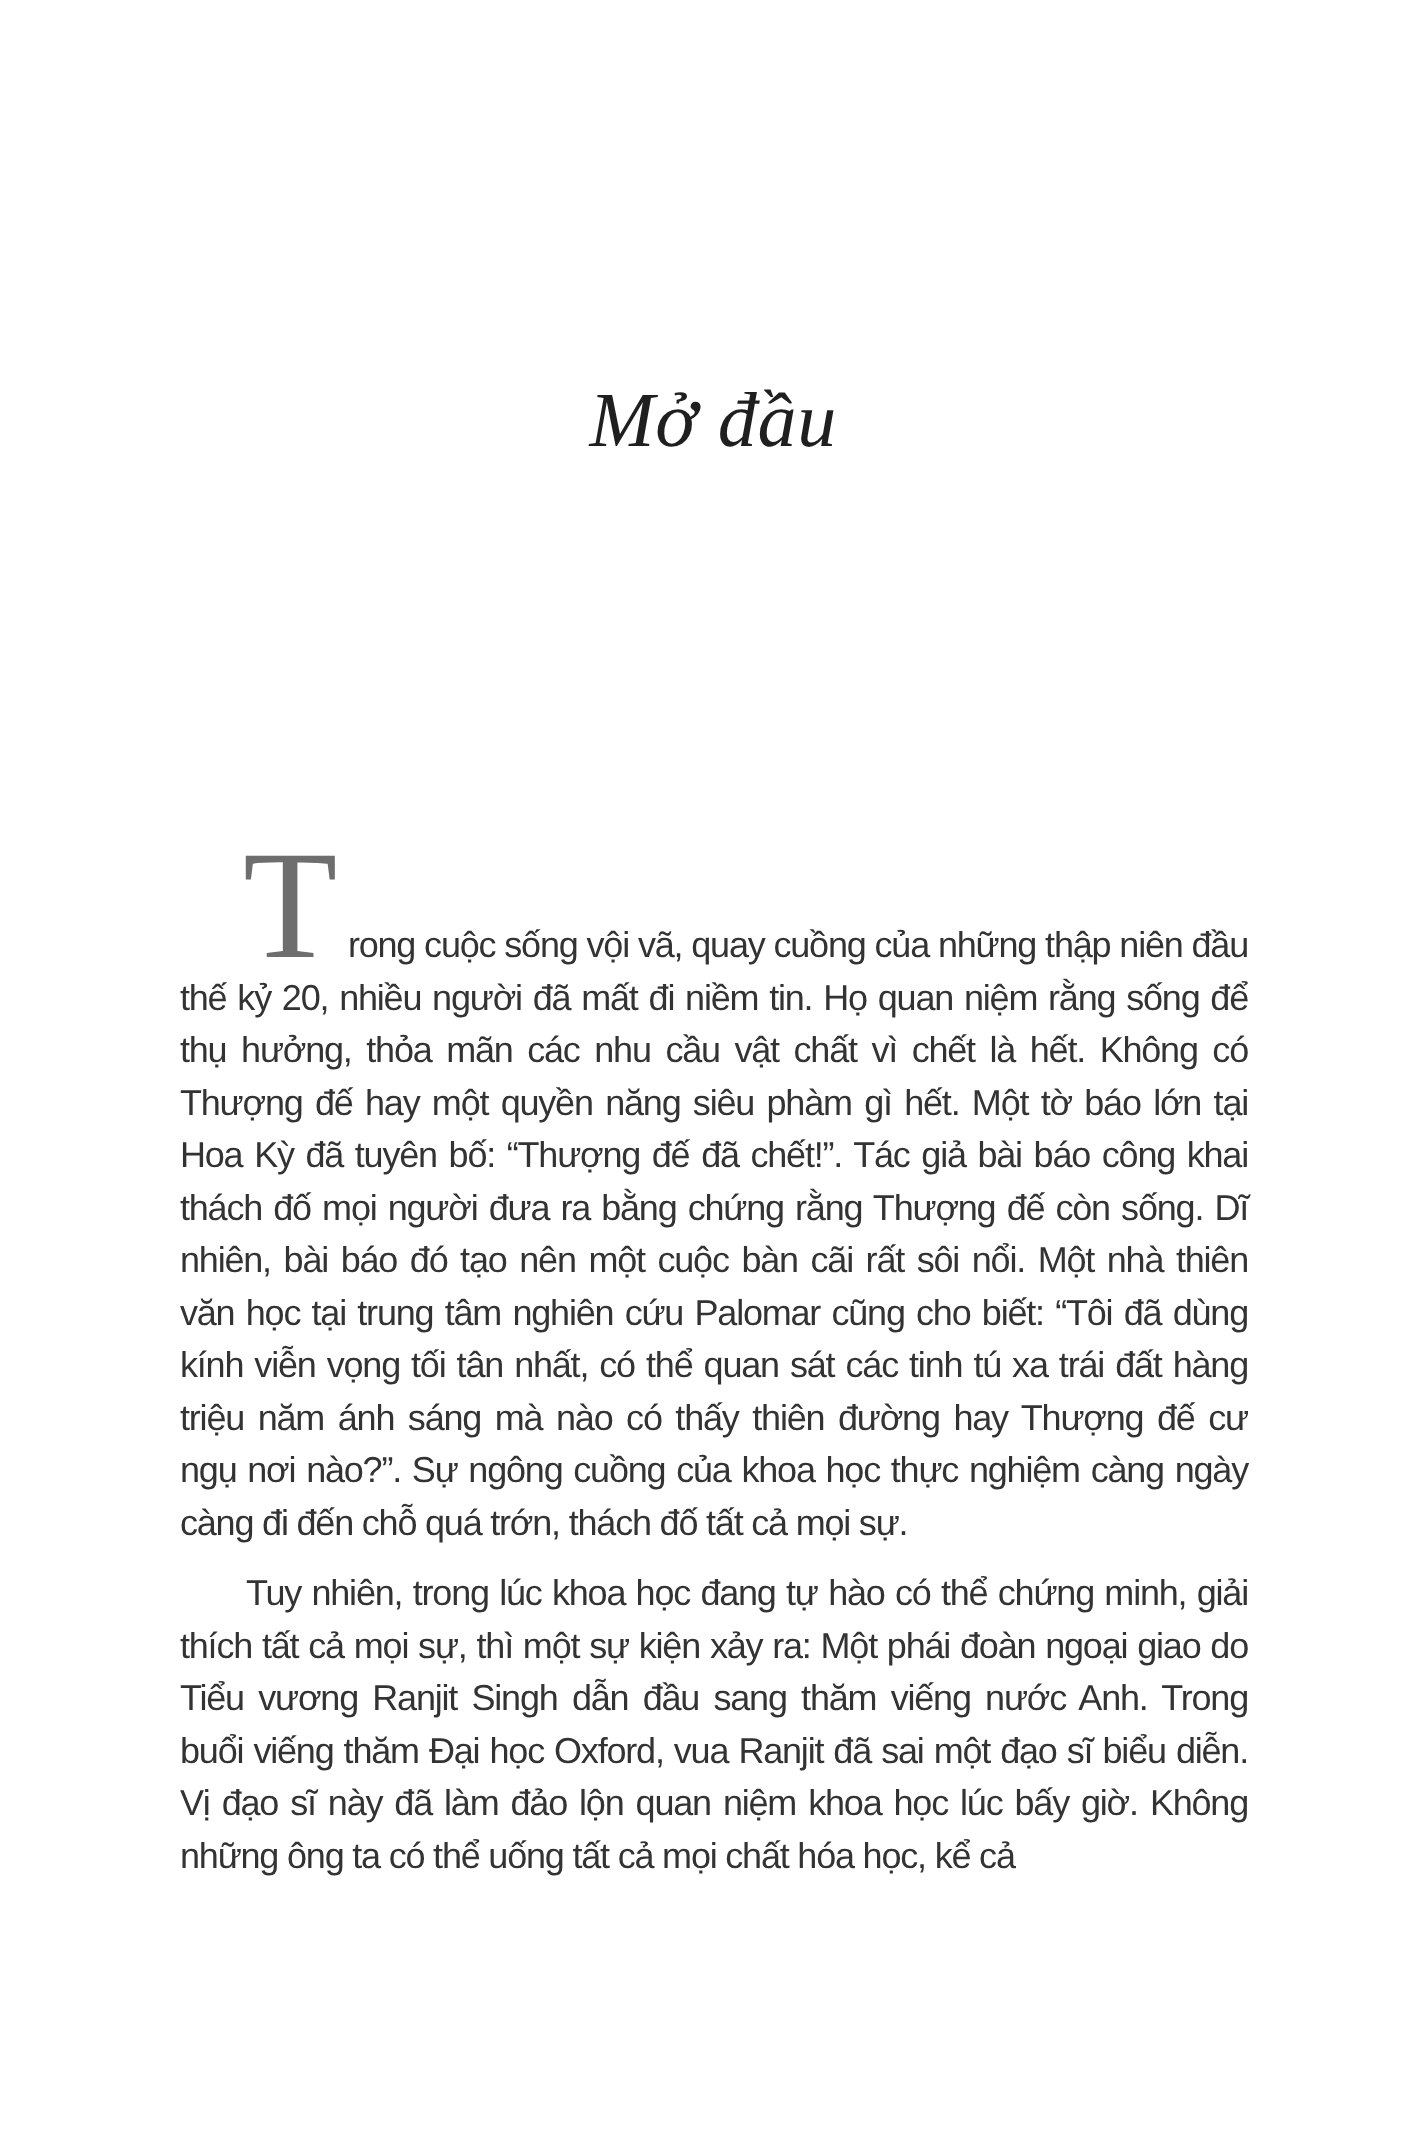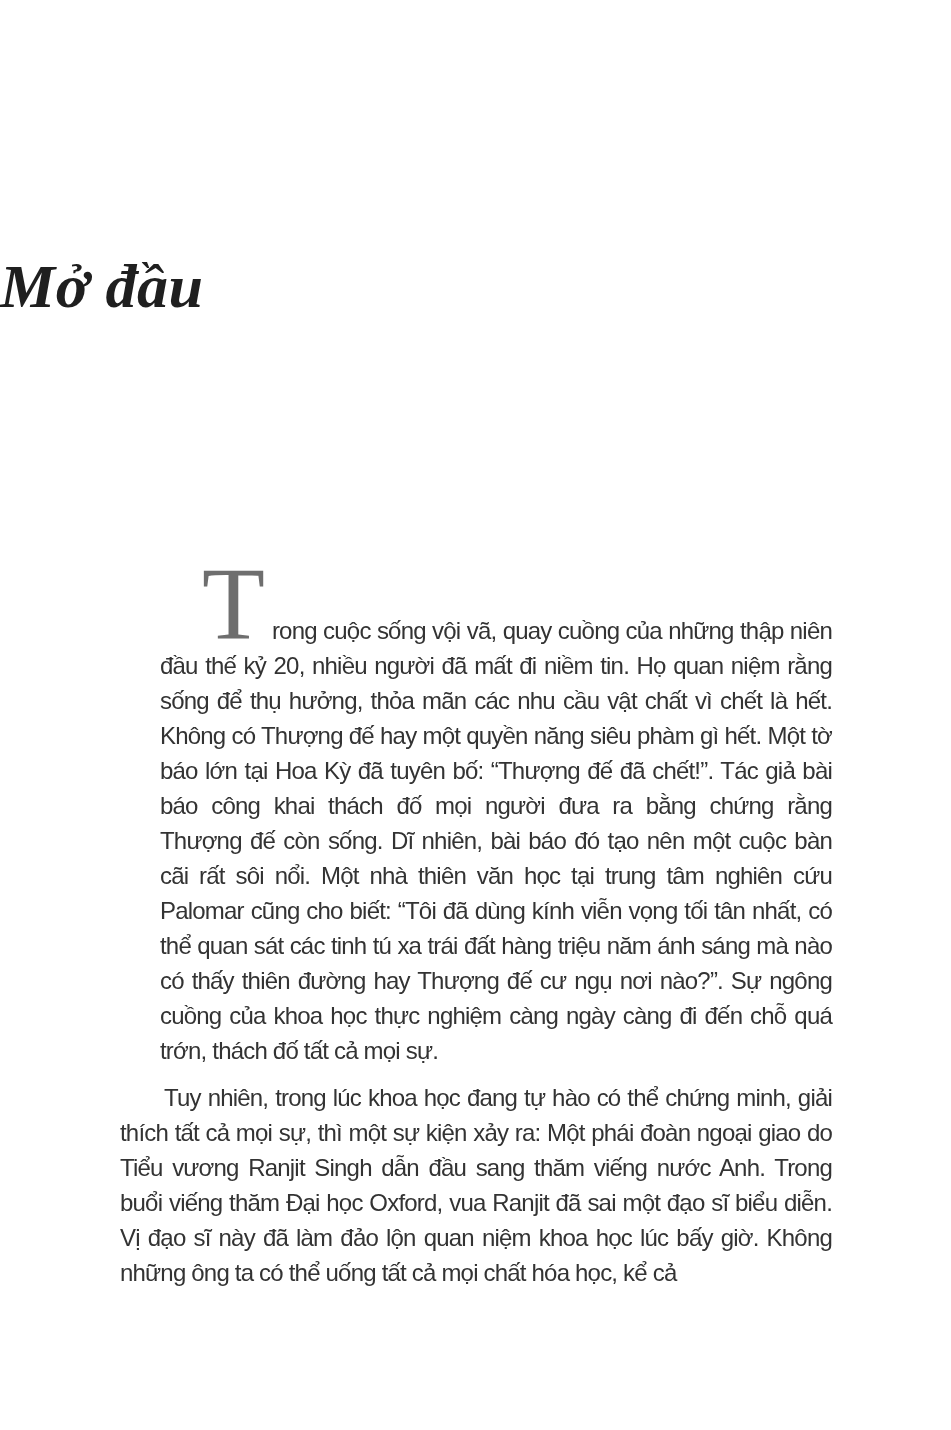--- a/index.html
+++ b/index.html
@@ -20,45 +20,45 @@
     margin: 0 auto;
     background: var(--background);
     overflow: hidden;
   }
   .chapter-title {
     position: absolute;
     top: 252px;
     left: 0;
     right: 0;
     margin: 0;
-    text-align: left;
+    text-align: center;
     font-family: "Liberation Serif", "DejaVu Serif", serif;
     font-style: italic;
-    font-weight: 700;
-    font-size: 62px;
+    font-weight: 400;
+    font-size: 52px;
     line-height: 1.1;
     letter-spacing: 0.5px;
     color: var(--title);
   }
   .text-block {
     position: absolute;
     top: 604px;
     left: 120px;
     width: 712px;
     font-size: 24px;
     line-height: 35px;
     letter-spacing: -0.8px;
     color: var(--text);
     text-align: justify;
   }
   .para {
     margin: 0;
     padding: 0;
   }
-  .para-first { text-indent: 42px; margin-left: 40px; }
+  .para-first { text-indent: 42px; }
   .para-indent {
     margin-top: 12px;
     text-indent: 44px;
   }
   .dropcap {
     font-family: "Liberation Serif", "DejaVu Serif", serif;
     font-size: 103px;
     font-weight: 400;
     line-height: 0;
     letter-spacing: 0;

